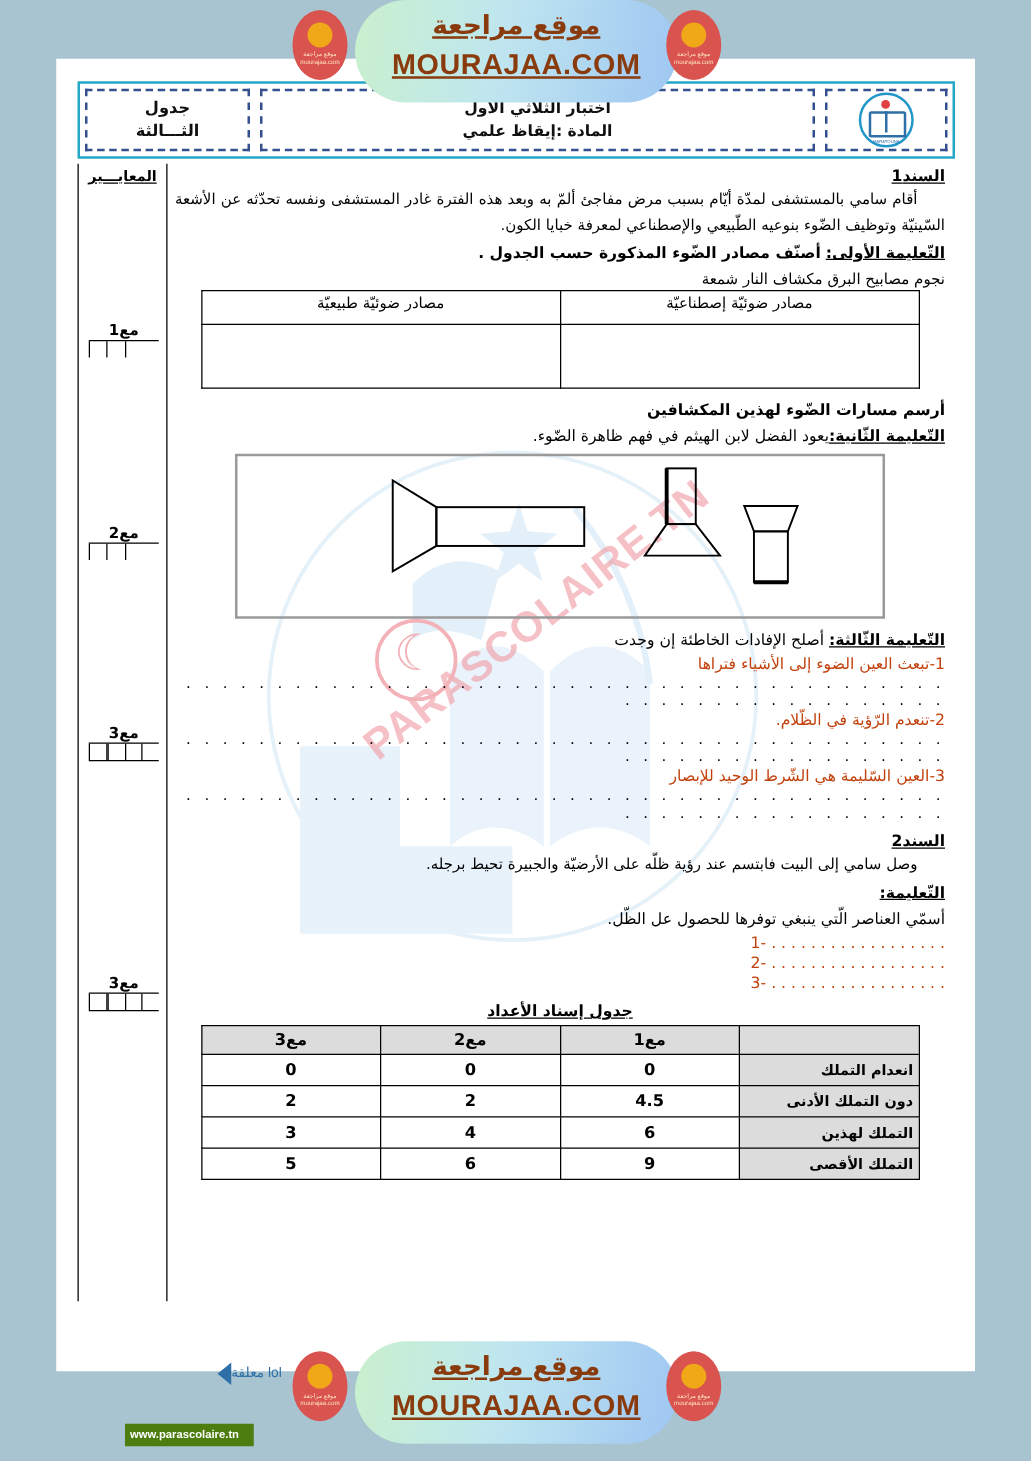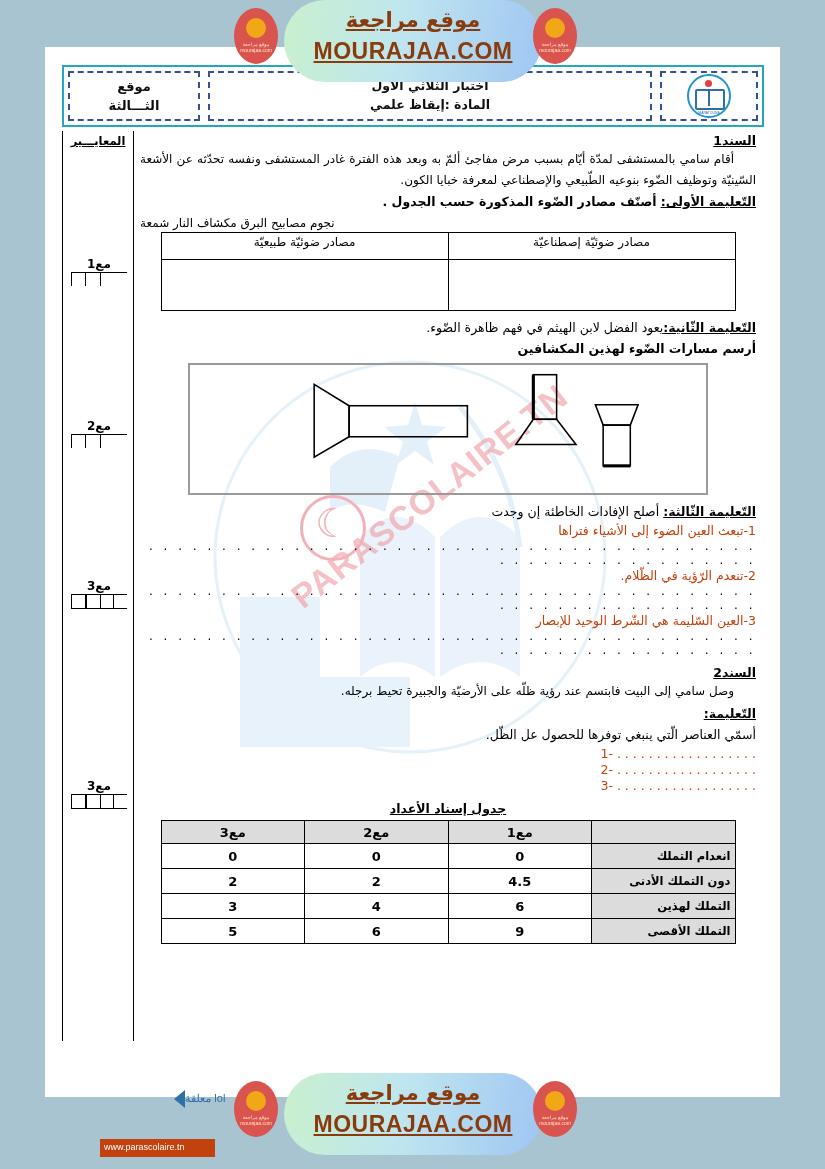--- a/index.html
+++ b/index.html
@@ -121,24 +121,25 @@
   }
   .pin-t1 { left: 234px; top: 8px; }
   .pin-t2 { left: 533px; top: 8px; }
   .pin-b1 { left: 234px; top: 1081px; }
   .pin-b2 { left: 533px; top: 1081px; }
 
   .para-badge {
     position: absolute;
     left: 55px;
     top: 1092px;
-    width: 115px;
+    width: 103px;
     height: 18px;
-    background: #c2410c;
+    background: #4d7c0f;
     z-index: 6;
+    font-weight: bold;
   }
   .para-badge span {
     position: absolute;
     left: 4px; top: 3px;
     font-size: 9px;
     color: #ffffff;
     font-family: "Liberation Sans", sans-serif;
     direction: ltr;
   }
   .para-logo {
@@ -325,21 +326,21 @@
     margin: 0;
     text-align: right;
   }
   .tlabel {
     font-weight: bold;
     text-decoration: underline;
   }
   .tbold { font-weight: bold; }
   .words {
     font-size: 12px;
-    text-align: left;
+    text-align: right;
     letter-spacing: 1px;
     margin: 3px 0 2px 0;
   }
 
   
   .classify {
     width: 575px;
     margin: 0 auto 6px auto;
     border-collapse: collapse;
     table-layout: fixed;
@@ -453,21 +454,21 @@
           <div class="cap"></div>
           <div class="book"></div>
           <div class="mini">MARATOUNA</div>
         </div>
       </div>
       <div class="hdr-cell hdr-title">
         <div class="ln">اختبار الثلاثي الأول</div>
         <div class="ln">المادة  :إيقاظ علمي</div>
       </div>
       <div class="hdr-cell hdr-year">
-        <div class="ln">موقع</div>
+        <div class="ln">جدول</div>
         <div class="ln">الثـــالثة</div>
       </div>
     </div>
 
     <div class="body-wrap">
 
       <div class="crit-col">
         <div class="crit-title">المعايـــير</div>
 
         <div class="crit-mark" style="top:126px">
@@ -529,24 +530,24 @@
             <td>مصادر ضوئيّة إصطناعيّة</td>
             <td>مصادر ضوئيّة طبيعيّة</td>
           </tr>
           <tr class="blank">
             <td></td>
             <td></td>
           </tr>
         </tbody>
           </table>
 
+        <div class="ar tline tbold">أرسم مسارات الضّوء  لهذين المكشافين</div>
         <div class="ar tline">
           <span class="tlabel">التّعليمة الثّانية:</span><span>يعود الفضل لابن الهيثم في فهم ظاهرة الضّوء.</span>
         </div>
-        <div class="ar tline tbold">أرسم مسارات الضّوء  لهذين المكشافين</div>
 
         <div class="diagram">
           <svg width="100%" height="100%" viewBox="0 0 520 132">
 
             <g stroke="#000" stroke-width="1.6" fill="none">
               <path d="M122 20 L122 95 L158 74 L158 42 Z"></path>
               <rect x="158" y="42" width="122" height="32"></rect>
             </g>
 
             <g stroke="#000" stroke-width="1.6" fill="none">

